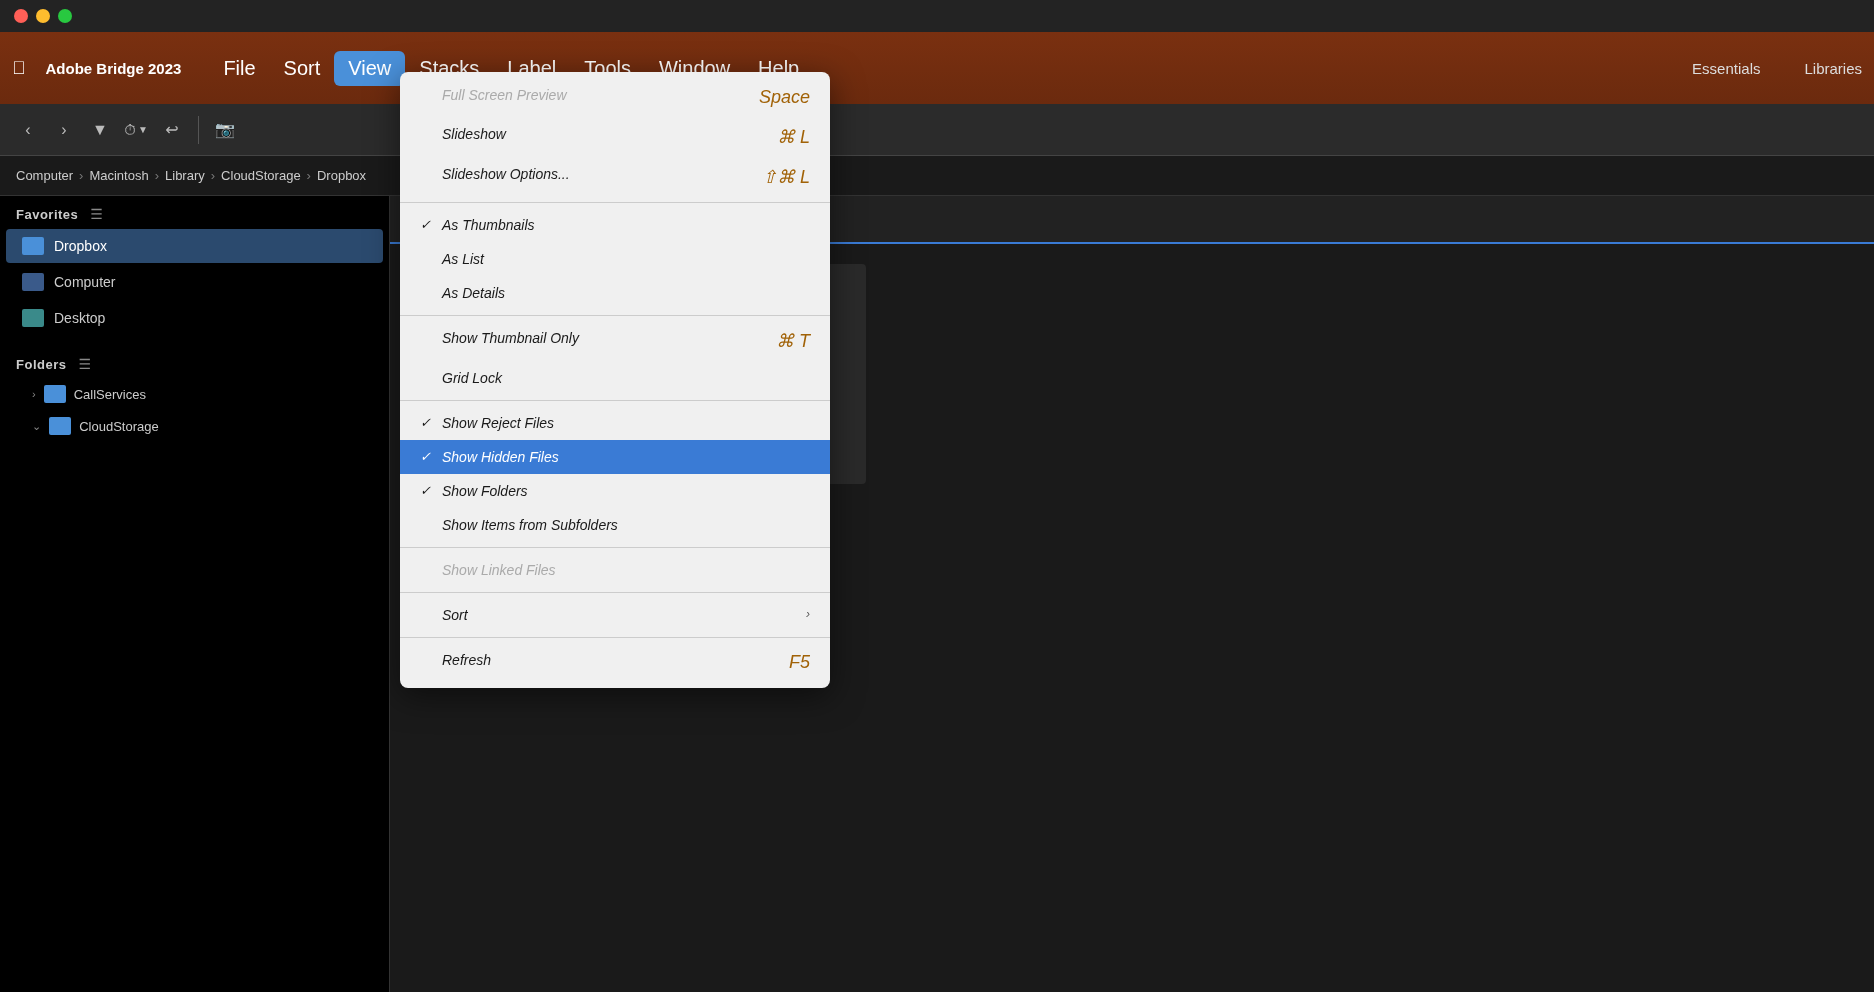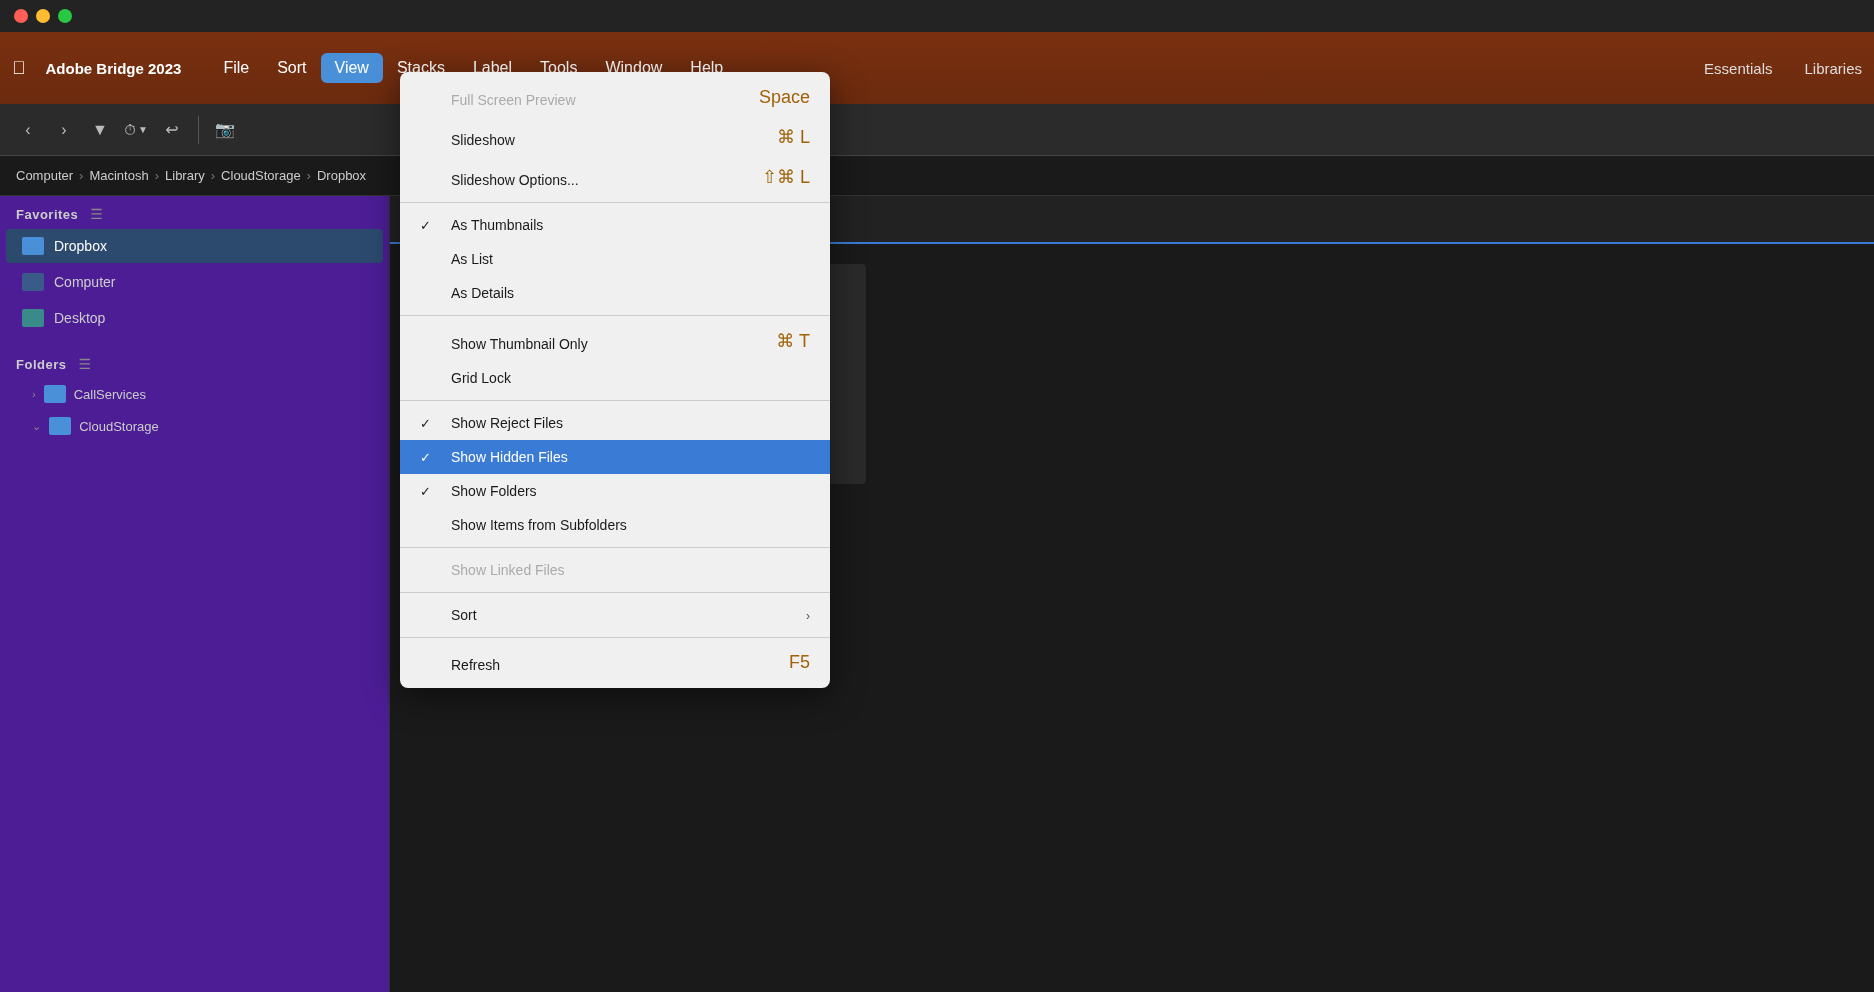--- a/index.html
+++ b/index.html
@@ -31,39 +31,40 @@
       margin-right: 20px;
       cursor: default;
     }
     .app-title {
       font-size: 15px;
       font-weight: 600;
       color: #fff;
       margin-right: 28px;
     }
     .menu-item {
-      font-size: 16px;
+      font-size: 20px;
       color: #fff;
       padding: 6px 14px;
       border-radius: 6px;
       cursor: pointer;
     }
     .menu-item.active {
       background: #4a90d9;
       color: #fff;
     }
     .menu-right {
       margin-left: auto;
       display: flex;
       gap: 32px;
     }
     .menu-right span {
       font-size: 15px;
       color: #ddd;
       cursor: pointer;
+      margin-left: 12px;
     }
 
     
     #toolbar {
       height: 52px;
       background: #2b2b2b;
       display: flex;
       align-items: center;
       padding: 0 14px;
       gap: 8px;
@@ -120,21 +121,21 @@
     #main {
       display: flex;
       height: calc(992px - 72px - 52px - 40px - 32px);
       position: relative;
     }
 
     
     #sidebar {
       width: 390px;
       min-width: 390px;
-      background: #4c1d95;
+      background: #000000;
       border-right: 1px solid #333;
       overflow: hidden;
       display: flex;
       flex-direction: column;
     }
     .sidebar-section-header {
       display: flex;
       align-items: center;
       padding: 10px 16px 6px 16px;
       gap: 8px;
@@ -283,27 +284,28 @@
       width: 430px;
       background: #f0f0f0;
       border-radius: 8px;
       box-shadow: 0 8px 32px rgba(0,0,0,0.5);
       padding: 6px 0;
       z-index: 300;
       color: #1a1a1a;
     }
     .menu-entry {
       display: flex;
-      align-items: flex-end;
+      align-items: flex-start;
       padding: 9px 20px;
       font-size: 14px;
       cursor: pointer;
-      gap: 15px;
+      gap: 6px;
       color: #1a1a1a;
       position: relative;
+      font-style: italic;
     }
     .menu-entry.highlighted { background: #3a7bd5; color: #fff; }
     .menu-entry.disabled { color: #aaa; cursor: default; }
     .menu-check {
       width: 16px;
       font-size: 13px;
       flex-shrink: 0;
     }
     .menu-label {
       flex: 1;

